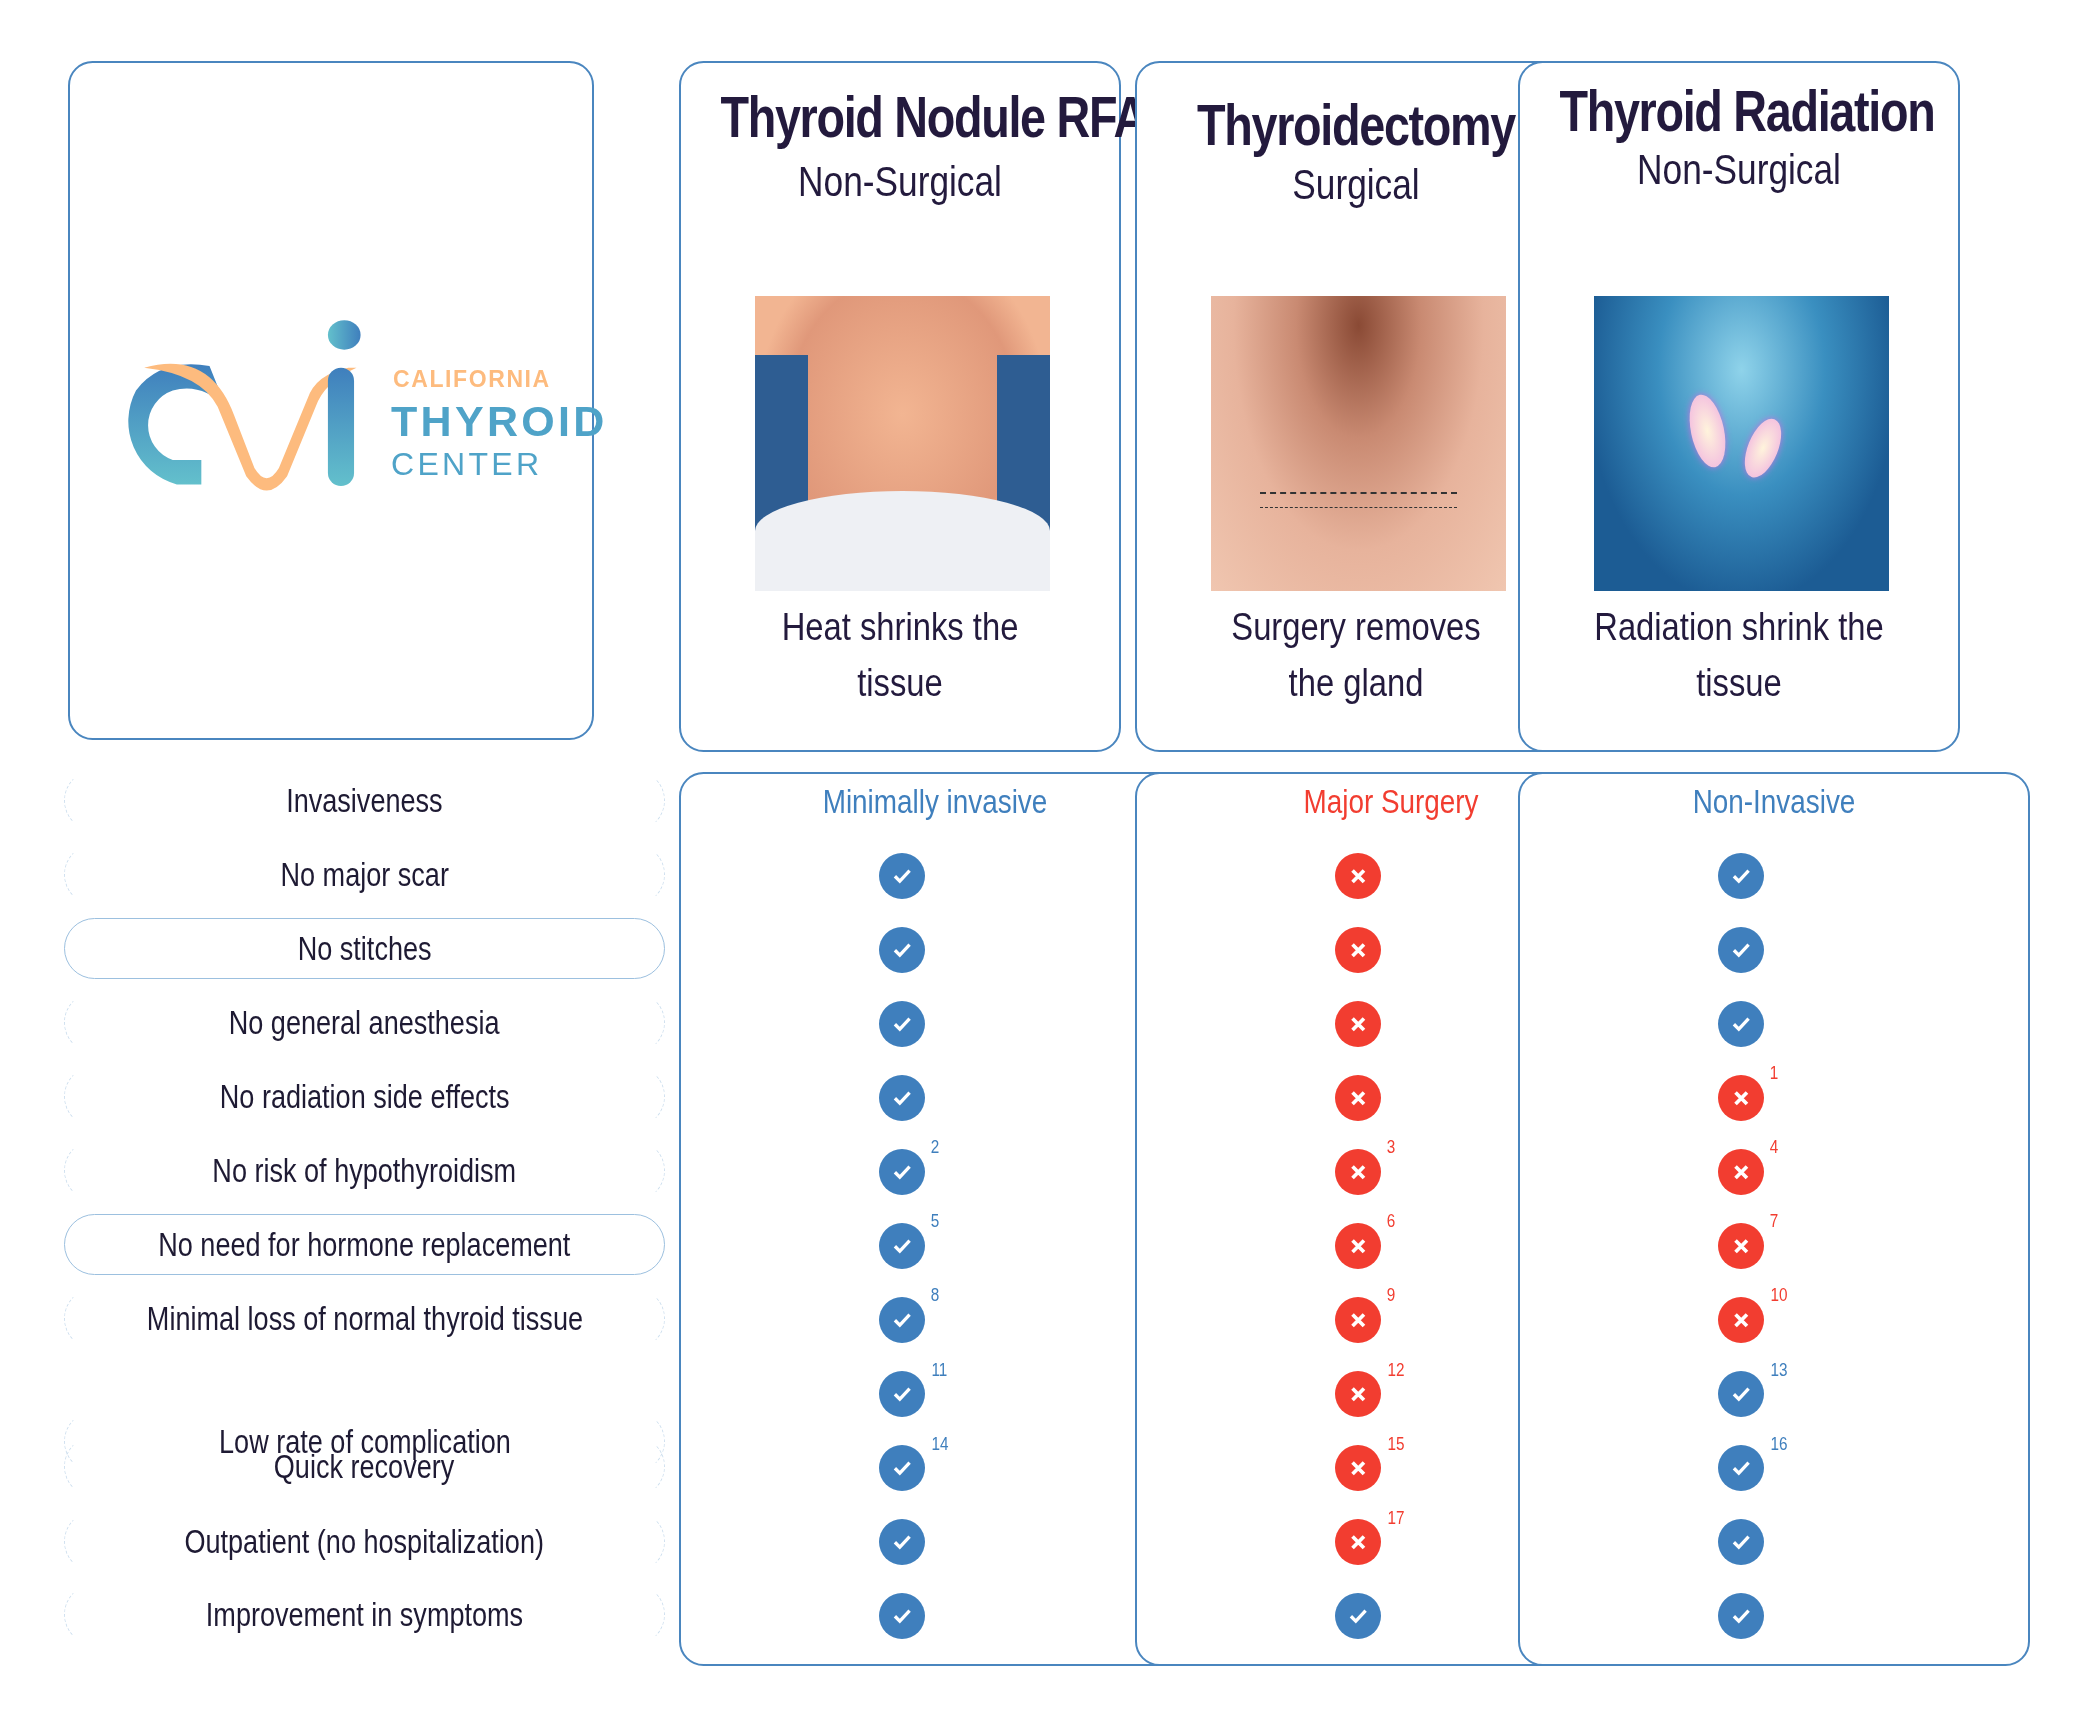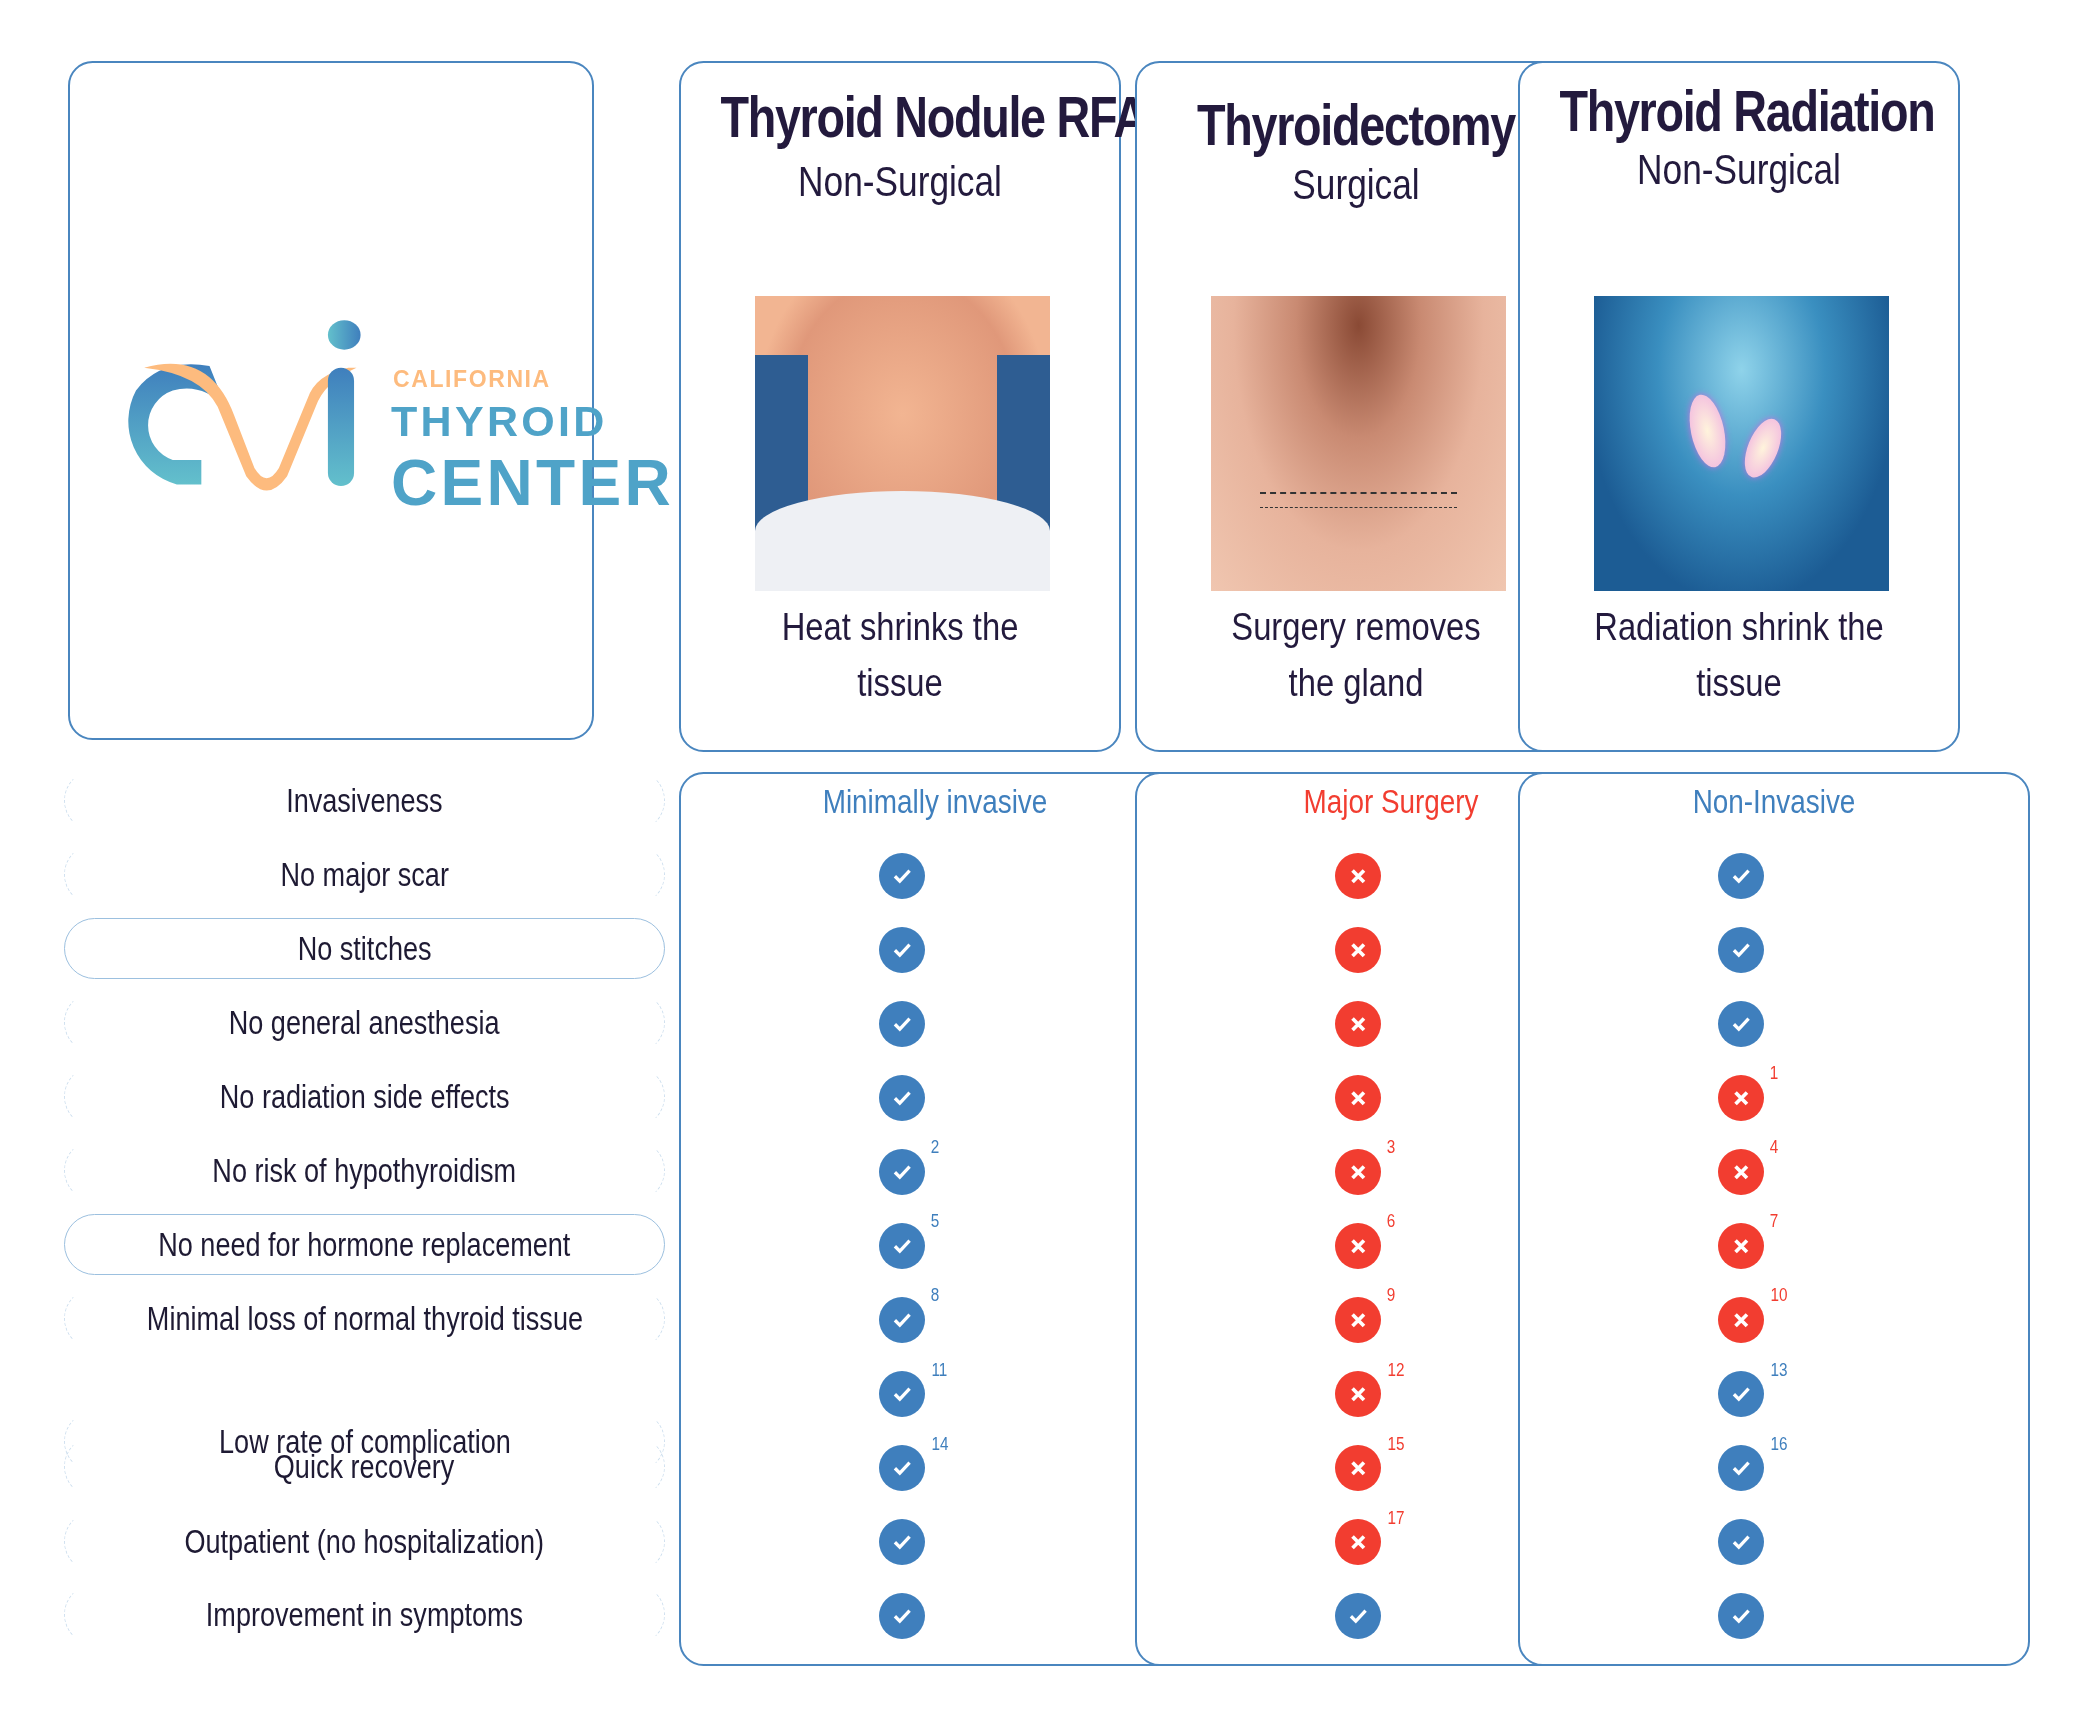--- a/index.html
+++ b/index.html
@@ -39,21 +39,21 @@
           <stop offset="1" stop-color="#3f7fbd"></stop>
         </linearGradient>
     </defs>
     <path d="M110 175 L75 175 A45 45 0 0 1 75 90 Q110 80 140 110 L120 60 Q60 50 30 90 A80 80 0 0 0 80 205 L110 205 Z" fill="url(#g1)"></path>
     <path d="M40 62 Q120 40 150 120 L175 185 Q190 210 205 185 L240 100 Q250 70 290 62 L300 62 Q260 80 250 110 L215 195 Q190 230 165 195 L130 110 Q110 70 40 62 Z" fill="#fdbb7e"></path>
     <rect x="265" y="62" width="32" height="145" rx="16" fill="url(#g1)"></rect>
     <ellipse cx="285" cy="22" rx="20" ry="18" fill="url(#g2)"></ellipse>
   </svg>
   <div style="position:absolute;left:323px;top:303px;font-size:23px;font-weight:bold;color:#fdbb7e;letter-spacing:1.6px">CALIFORNIA</div>
   <div style="position:absolute;left:321px;top:334px;font-size:43px;font-weight:bold;color:#4fa3c8;letter-spacing:3.3px">THYROID</div>
-  <div style="position:absolute;left:321px;top:383px;font-size:64px;font-weight:bold;color:#4fa3c8;letter-spacing:3.3px">CENTER</div>
+  <div style="position:absolute;left:321px;top:383px;font-size:32px;font-weight:normal;color:#4fa3c8;letter-spacing:3.3px">CENTER</div>
 </div>
 
 <div class="card hdr c1">
   <div class="title" style="top:20.5px">Thyroid Nodule RFA</div>
   <div class="sub" style="top:94px">Non-Surgical</div>
   <div class="photo" style="background:linear-gradient(180deg,#2e5d92 0 0) left/18% 60% no-repeat,linear-gradient(180deg,#2e5d92 0 0) right/18% 60% no-repeat,radial-gradient(ellipse at 50% 40%,#f2b592 0,#e0987a 55%,#f2b592 70%),#e9e9ef;">
     <div style="position:absolute;left:0;right:0;bottom:0;height:34%;background:#eef0f4;border-top-left-radius:50% 40%;border-top-right-radius:50% 40%"></div>
   </div>
   <div class="cap">
       <div>Heat shrinks the</div>

